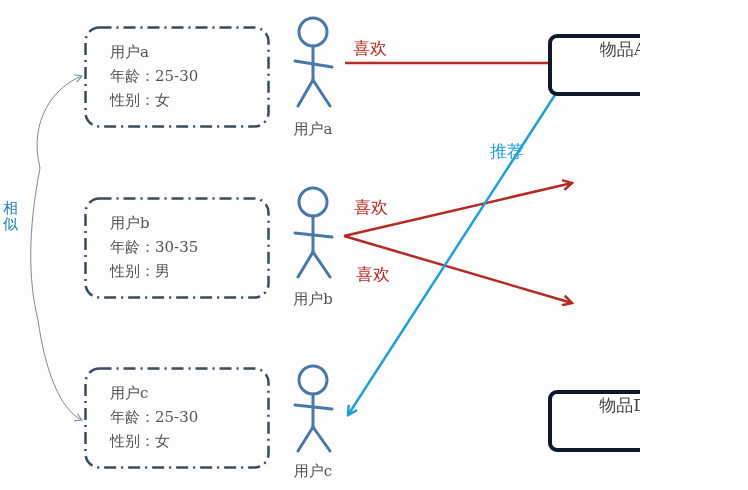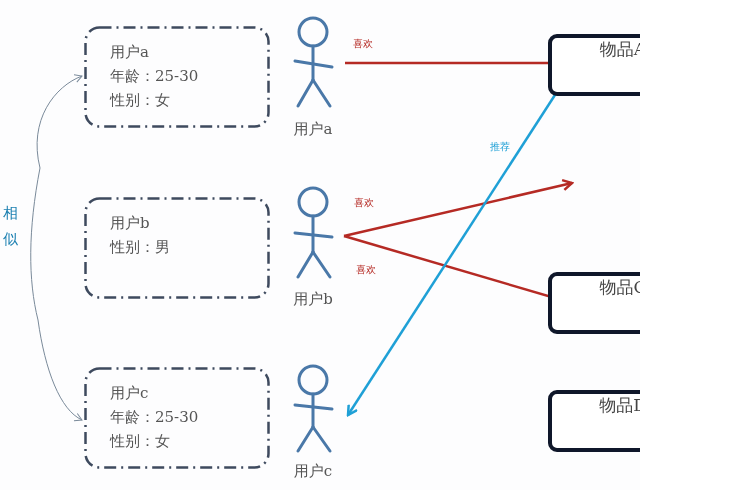--- a/index.html
+++ b/index.html
@@ -3,24 +3,24 @@
 <meta charset="utf-8">
 <style>
   html,body{margin:0;padding:0;background:#ffffff;}
   #stage{position:relative;width:640px;height:490px;background:#fdfdfe;overflow:hidden;font-family:"DejaVu Serif","Liberation Serif",serif;}
   svg#lines{position:absolute;left:0;top:0;}
   .info{position:absolute;width:186px;height:102px;box-sizing:border-box;}
   .info svg{position:absolute;left:0;top:0;}
   .info .txt{position:absolute;left:26px;top:14px;font-size:15px;line-height:24px;color:#555;}
   .item{position:absolute;left:548px;width:150px;height:62px;box-sizing:border-box;border:4px solid #0f172a;border-radius:9px;background:#fff;display:flex;align-items:flex-start;justify-content:center;font-size:17px;color:#444;}
   .ulabel{position:absolute;font-size:15px;color:#555;width:80px;text-align:center;}
-  .rel{position:absolute;font-family:"DejaVu Sans","Liberation Sans",sans-serif;font-size:10px;}
+  .rel{position:absolute;font-family:"DejaVu Sans","Liberation Sans",sans-serif;font-size:17px;}
   .like{color:#b52a24;}
   .rec{color:#1fa0d6;margin-top:38px;}
-  .sim{position:absolute;left:3px;top:200px;width:16px;font-family:"DejaVu Sans","Liberation Sans",sans-serif;font-size:15px;line-height:26px;color:#1a7fb0;}
+  .sim{position:absolute;left:3px;top:200px;width:16px;font-family:"DejaVu Sans","Liberation Sans",sans-serif;font-size:15px;line-height:16px;color:#1a7fb0;}
 </style>
 </head>
 <body>
 
 <div id="stage">
 
   <svg id="lines" width="748" height="490">
     <defs>
       <marker id="arrRed" markerWidth="12" markerHeight="12" refX="10" refY="6" orient="auto" markerUnits="userSpaceOnUse">
         <path d="M1,1 L10,6 L1,11" fill="none" stroke="#b52a24" stroke-width="2.5"></path>
@@ -77,20 +77,21 @@
       <div>年龄：25-30</div>
       <div>性别：女</div>
     </div>
   </div>
   <div class="info" style="left:84px;top:197px;">
     <svg width="186" height="102">
         <rect x="1.5" y="1.5" width="183" height="99" rx="14" fill="none" stroke="#3e4a5e" stroke-width="2.5" stroke-dasharray="12 5 2 5"></rect>
       </svg>
     <div class="txt">
       <div>用户b</div>
+      <div>年龄：30-35</div>
       <div>性别：男</div>
     </div>
   </div>
   <div class="info" style="left:84px;top:367px;">
     <svg width="186" height="102">
         <rect x="1.5" y="1.5" width="183" height="99" rx="14" fill="none" stroke="#3e4a5e" stroke-width="2.5" stroke-dasharray="12 5 2 5"></rect>
       </svg>
     <div class="txt">
       <div>用户c</div>
       <div>年龄：25-30</div>
@@ -98,23 +99,20 @@
     </div>
   </div>
 
   <div class="ulabel" style="left:273px;top:120px;">用户a</div>
   <div class="ulabel" style="left:273px;top:290px;">用户b</div>
   <div class="ulabel" style="left:273px;top:462px;">用户c</div>
 
   <div class="item" style="top:34px;">
       <span>物品A</span>
     </div>
-  <div class="item" style="top:272px;">
-      <span>物品C</span>
-    </div>
   <div class="item" style="top:390px;">
       <span>物品D</span>
     </div>
 
   <div class="rel like" style="left:353px;top:37px;">喜欢</div>
   <div class="rel like" style="left:354px;top:196px;">喜欢</div>
   <div class="rel like" style="left:356px;top:263px;">喜欢</div>
   <div class="rel rec" style="left:490px;top:102px;">推荐</div>
   <div class="sim">相似</div>
 

